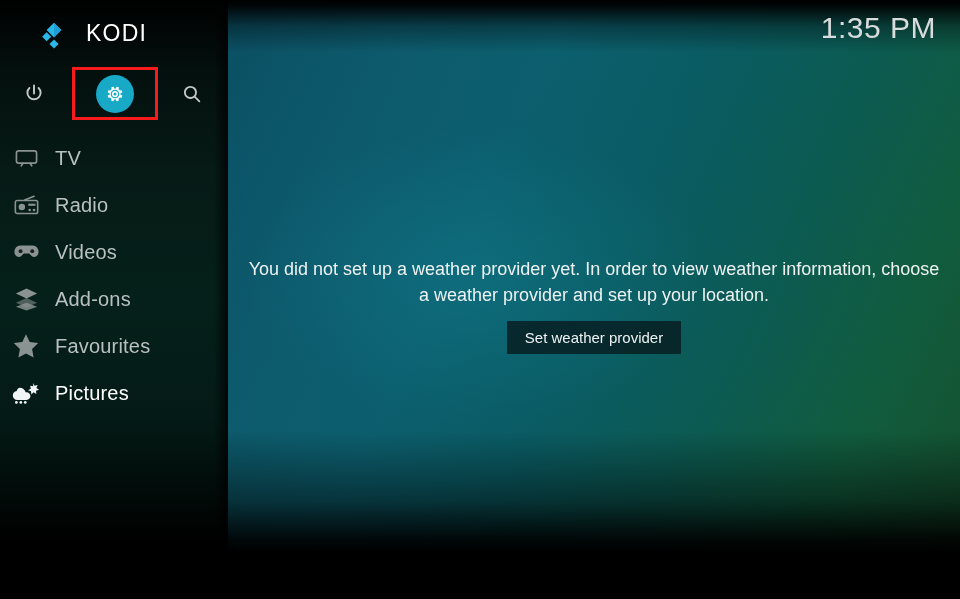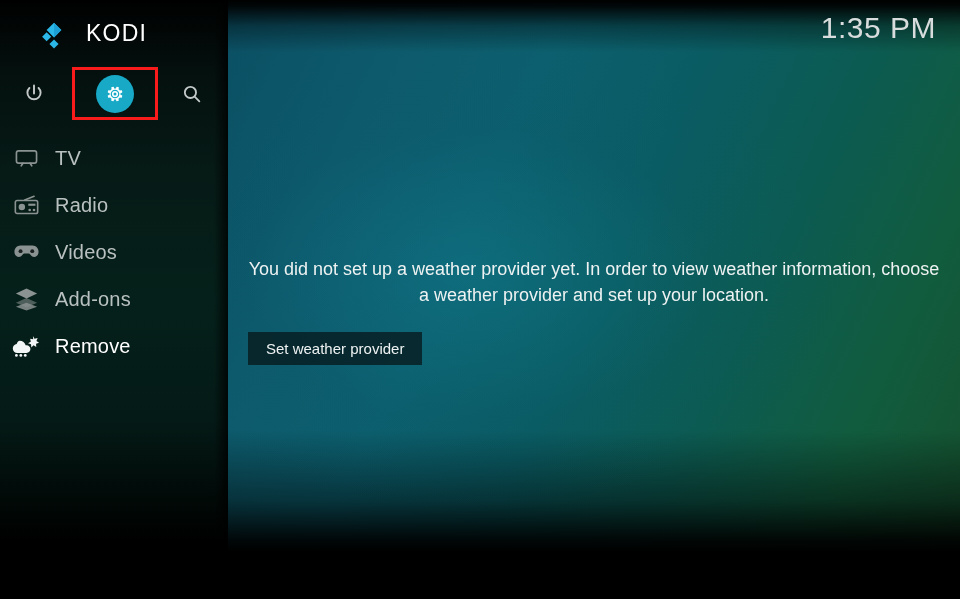--- a/index.html
+++ b/index.html
@@ -139,22 +139,22 @@
     position:absolute;
     left:248px; top:256px; width:692px;
     text-align:center;
     color:#eef2f2;
     font-size:18px;
     line-height:1.45;
     z-index:4;
   }
   #button-row {
     position:absolute;
-    left:248px; top:332px; width:692px;
-    display:flex; justify-content:space-between; align-items:flex-start;
+    left:248px; top:321px; width:692px;
+    display:flex; justify-content:center; align-items:flex-start;
     gap:18px;
     z-index:4;
   }
   .menu-button {
     height:33px;
     padding:0 18px;
     display:flex; align-items:center; justify-content:center;
     background:rgba(6,26,30,0.80);
     color:#eef2f2;
     font-size:15px;
@@ -257,34 +257,42 @@
             <polygon points="13,1.5 24.5,7 13,12.5 1.5,7" fill="#8b9292"></polygon>
             <polygon points="13,12 24.5,17 13,22 1.5,17" fill="#8b9292" opacity=".55"></polygon>
             <polygon points="13,17 24.5,21.5 13,25.5 1.5,21.5" fill="#8b9292" opacity=".85"></polygon>
           </svg>
         </span>
         <span class="menu-label">Add-ons</span>
       </div>
 
 
 
+      <div class="menu-item">
+        <span class="menu-icon">
+          <svg width="26" height="25" viewBox="0 0 26 25">
+            <polygon fill="#8b9292" points="13,1.2 16.7,8.9 25.2,10 19.1,16.1 20.6,24.4 13,20.4 5.4,24.4 6.9,16.1 0.8,10 9.3,8.9"></polygon>
+          </svg>
+        </span>
+        <span class="menu-label">Favourites</span>
+      </div>
 
       <div class="menu-item selected">
         <span class="menu-icon">
           <svg width="28" height="24" viewBox="0 0 30 26">
             <g fill="#f2f5f5">
               <polygon points="22.5,2.2 24.2,5.2 27.6,4.4 26.3,7.6 29.2,9.6 25.9,10.6 26.1,14 23.2,12.2 20.8,14.6 20.4,11.2 17.2,10.1 20.2,8.4 19.5,5.1 22.8,5.6"></polygon>
               <path d="M8.2 7.2c3.1 0 5.7 2.1 6.4 5 .3-.1.6-.1 1-.1 2.3 0 4.2 1.9 4.2 4.2s-1.9 4.2-4.2 4.2H5.6C2.9 20.5.7 18.3.7 15.6c0-2.5 1.8-4.5 4.2-4.8.5-2.1 1.8-3.6 3.3-3.6z"></path>
               <circle cx="4.6" cy="23.2" r="1.5"></circle>
               <circle cx="9.4" cy="23.2" r="1.5"></circle>
               <circle cx="14.2" cy="23.2" r="1.5"></circle>
             </g>
           </svg>
         </span>
-        <span class="menu-label">Remove</span>
+        <span class="menu-label">Pictures</span>
       </div>
 
     </div>
   </div>
 
   <div id="message">You did not set up a weather provider yet. In order to view weather information, choose a weather provider and set up your location.</div>
 
   <div id="button-row">
     <button class="menu-button">Set weather provider</button>
   </div>

